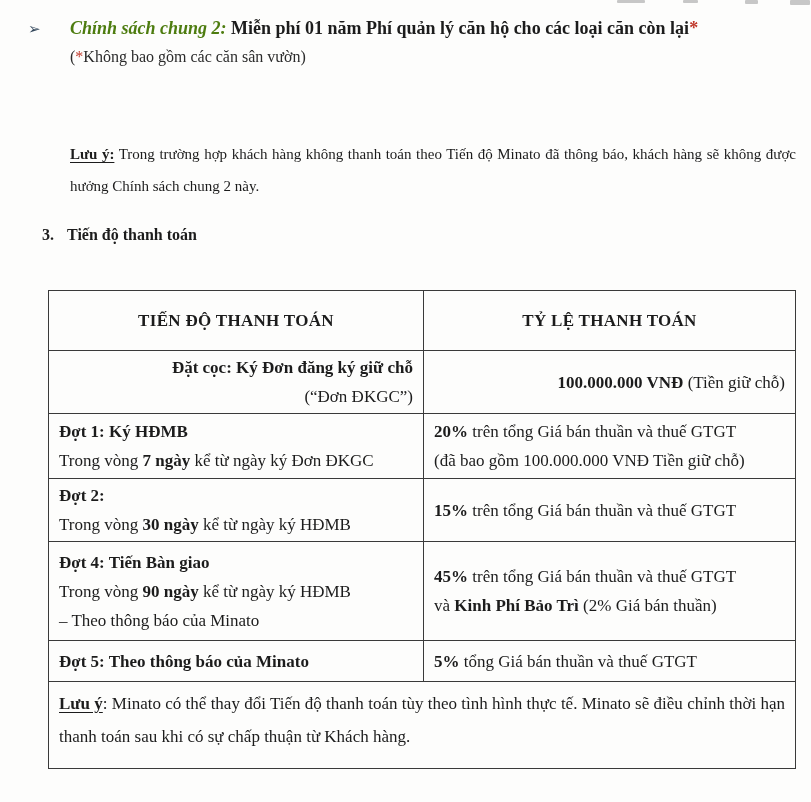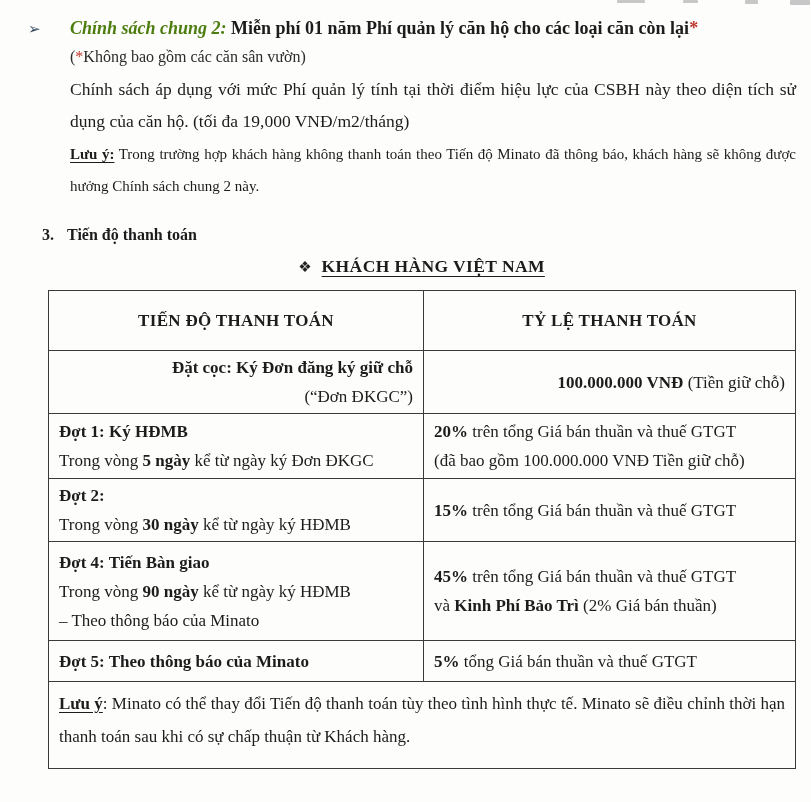--- a/index.html
+++ b/index.html
@@ -66,33 +66,29 @@
   <div class="artifact" data-name="scan-artifact" style="left:790px;top:0;width:20px;height:5px;"></div>
 
   <div class="policy-line" data-name="policy-heading">
     <span class="policy-bullet" data-name="arrow-bullet-icon">➢</span><span class="policy-label" data-name="policy-label">Chính sách chung 2:</span><span data-name="policy-headline"> Miễn phí 01 năm Phí quản lý căn hộ cho các loại căn còn lại</span><span class="red" data-name="policy-asterisk">*</span>
   </div>
 
   <div class="footnote" data-name="policy-footnote">
     <span data-name="footnote-open">(</span><span class="red" data-name="footnote-star">*</span><span data-name="footnote-text">Không bao gồm các căn sân vườn)</span>
   </div>
 
-  <div class="body-par" data-name="policy-body">Chính sách áp dụng với mức Phí quản lý tính tại thời điểm hiệu lực của CSBH này theo diện tích sử dụng của căn hộ. (tối đa 19,000 VNĐ/m2/tháng)</div>
 
   <div class="note-par" data-name="policy-note">
     <span class="b u" data-name="note-label">Lưu ý:</span><span data-name="note-text"> Trong trường hợp khách hàng không thanh toán theo Tiến độ Minato đã thông báo, khách hàng sẽ không được hưởng Chính sách chung 2 này.</span>
   </div>
 
   <div class="section-heading" data-name="section-heading">
     <span class="section-number" data-name="section-number">3.</span><span data-name="section-title">Tiến độ thanh toán</span>
   </div>
 
-  <div class="subheading" data-name="customer-type-subheading">
-    <span class="diamond" data-name="diamond-bullet-icon">❖</span><span class="sub-text" data-name="subheading-text">KHÁCH HÀNG VIỆT NAM</span>
-  </div>
 
   <table class="pay" data-name="payment-table">
     <colgroup>
         <col class="c1">
         <col class="c2">
       </colgroup>
     <thead>
       <tr data-name="table-header-row">
         <th data-name="header-schedule">TIẾN ĐỘ THANH TOÁN</th>
         <th data-name="header-ratio">TỶ LỆ THANH TOÁN</th>
@@ -104,21 +100,21 @@
             <div class="cell-line"><span class="b">Đặt cọc: Ký Đơn đăng ký giữ chỗ</span></div>
             <div class="cell-line"><span>(“Đơn ĐKGC”)</span></div>
           </td>
           <td data-name="ratio-cell">
             <div class="cell-line"><span class="b">100.000.000 VNĐ</span><span> (Tiền giữ chỗ)</span></div>
           </td>
         </tr>
         <tr data-name="table-row" style="height: 65px; margin-left: 16px;">
           <td data-name="schedule-cell">
             <div class="cell-line"><span class="b">Đợt 1: Ký HĐMB</span></div>
-            <div class="cell-line"><span>Trong vòng </span><span class="b">5 ngày</span><span> kể từ ngày ký Đơn ĐKGC</span></div>
+            <div class="cell-line"><span>Trong vòng </span><span class="b">7 ngày</span><span> kể từ ngày ký Đơn ĐKGC</span></div>
           </td>
           <td data-name="ratio-cell">
             <div class="cell-line"><span class="b">20%</span><span> trên tổng Giá bán thuần và thuế GTGT</span></div>
             <div class="cell-line"><span>(đã bao gồm 100.000.000 VNĐ Tiền giữ chỗ)</span></div>
           </td>
         </tr>
         <tr data-name="table-row" style="height: 62px;">
           <td data-name="schedule-cell">
             <div class="cell-line"><span class="b">Đợt 2:</span></div>
             <div class="cell-line"><span>Trong vòng </span><span class="b">30 ngày</span><span> kể từ ngày ký HĐMB</span></div>

